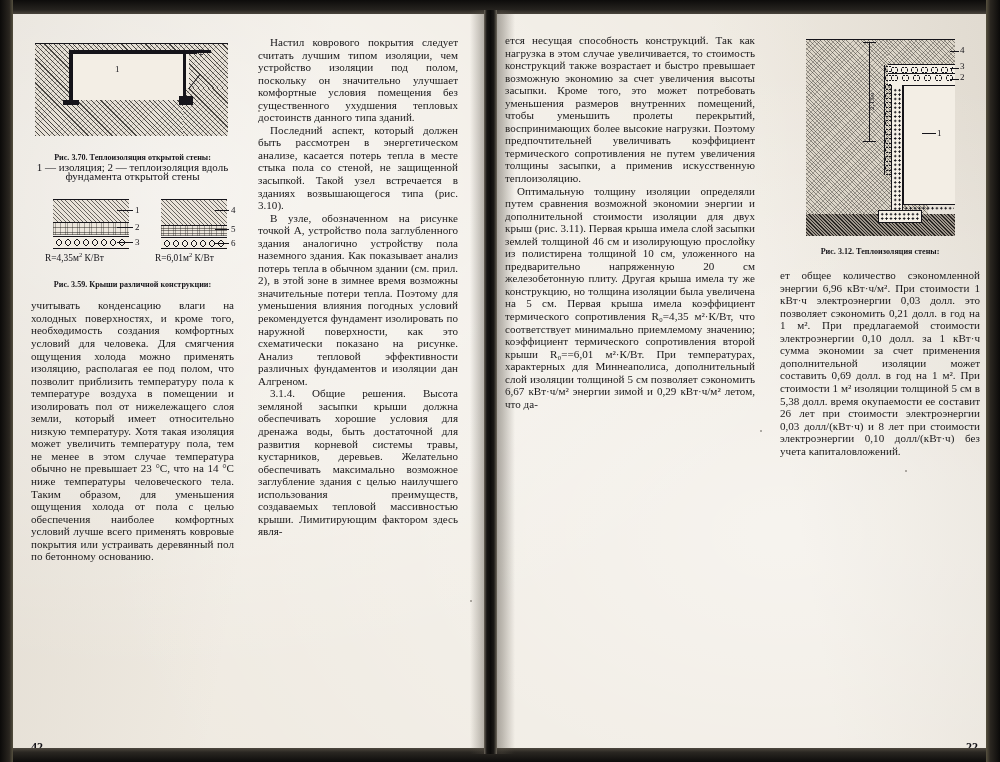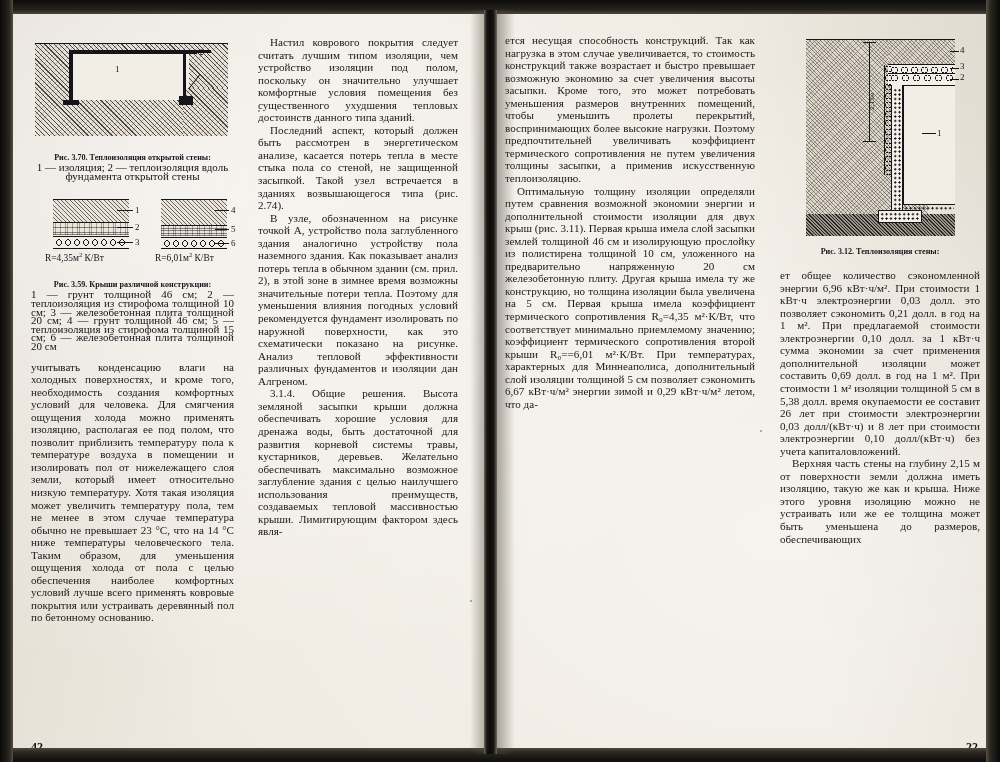--- a/index.html
+++ b/index.html
@@ -197,34 +197,33 @@
           <span class="lbl" style="left:200px;top:44px;">6</span>
           <div class="ink" style="left:184px;top:16px;width:14px;height:.9px;"></div>
           <div class="ink" style="left:184px;top:35px;width:14px;height:.9px;"></div>
           <div class="ink" style="left:184px;top:49px;width:14px;height:.9px;"></div>
           <div class="rfm" style="left:124px;top:57px;">
             <span>R=6,01м</span><sup>2</sup><span> К/Вт</span>
           </div>
         </div>
         <div class="figcap" style="margin-top:14px;">
           <span class="t">Рис. 3.59. Крыши различной конструкции:</span>
-          <span class="legend">1 — грунт толщиной 46 см; 2 — теплоизоляция из стирофома толщиной 10 см; 3 — железобетонная плита толщиной 20 см; 4 — грунт толщиной 46 см; 5 — теплоизоляция из стирофома толщиной 15 см; 6 — железобетонная плита толщиной 20 см</span>
         </div>
       </div>
 
       <div class="body-text" style="margin-top:10px;">
         <p class="cont">учитывать конденсацию влаги на холодных поверхностях, и кроме того, необходимость создания комфортных условий для человека. Для смягчения ощущения холода можно применять изоляцию, располагая ее под полом, что позволит приблизить температуру пола к температуре воздуха в помещении и изолировать пол от нижележащего слоя земли, который имеет относительно низкую температуру. Хотя такая изоляция может увеличить температуру пола, тем не менее в этом случае температура обычно не превышает 23 °С, что на 14 °С ниже температуры человеческого тела. Таким образом, для уменьшения ощущения холода от пола с целью обеспечения наиболее комфортных условий лучше всего применять ковровые покрытия или устраивать деревянный пол по бетонному основанию.</p>
       </div>
 
       <div class="pagenum" style="left:0px;top:718px;">42</div>
     </div>
 
     <div class="col body-text" style="left:245px;top:22px;width:200px;">
       <p>Настил коврового покрытия следует считать лучшим типом изоляции, чем устройство изоляции под полом, поскольку он значительно улучшает комфортные условия помещения без существенного ухудшения тепловых достоинств данного типа зданий.</p>
-      <p>Последний аспект, который должен быть рассмотрен в энергетическом анализе, касается потерь тепла в месте стыка пола со стеной, не защищенной засыпкой. Такой узел встречается в зданиях возвышающегося типа (рис. 2.74).</p>
+      <p>Последний аспект, который должен быть рассмотрен в энергетическом анализе, касается потерь тепла в месте стыка пола со стеной, не защищенной засыпкой. Такой узел встречается в зданиях возвышающегося типа (рис. 3.10).</p>
       <p>В узле, обозначенном на рисунке точкой А, устройство пола заглубленного здания аналогично устройству пола наземного здания. Как показывает анализ потерь тепла в обычном здании (см. прил. 2), в этой зоне в зимнее время возможны значительные потери тепла. Поэтому для уменьшения влияния погодных условий рекомендуется фундамент изолировать по наружной поверхности, как это схематически показано на рисунке. Анализ тепловой эффективности различных фундаментов и изоляции дан Алгреном.</p>
       <p>3.1.4. Общие решения. Высота земляной засыпки крыши должна обеспечивать хорошие условия для дренажа воды, быть достаточной для развития корневой системы травы, кустарников, деревьев. Желательно обеспечивать максимально возможное заглубление здания с целью наилучшего использования преимуществ, создаваемых тепловой массивностью крыши. Лимитирующим фактором здесь явля-</p>
     </div>
   </div>
 
   <div class="page" id="page-right">
 
     <div class="col body-text" style="left:5px;top:20px;width:250px;">
       <p class="cont">ется несущая способность конструкций. Так как нагрузка в этом случае увеличивается, то стоимость конструкций также возрастает и быстро превышает возможную экономию за счет увеличения высоты засыпки. Кроме того, это может потребовать уменьшения размеров внутренних помещений, чтобы уменьшить пролеты перекрытий, воспринимающих более высокие нагрузки. Поэтому предпочтительней увеличивать коэффициент термического сопротивления не путем увеличения толщины засыпки, а применив искусственную теплоизоляцию.</p>
       <p>Оптимальную толщину изоляции определяли путем сравнения возможной экономии энергии и дополнительной стоимости изоляции для двух крыш (рис. 3.11). Первая крыша имела слой засыпки землей толщиной 46 см и изолирующую прослойку из полистирена толщиной 10 см, уложенного на предварительно напряженную 20 см железобетонную плиту. Другая крыша имела ту же конструкцию, но толщина изоляции была увеличена на 5 см. Первая крыша имела коэффициент термического сопротивления R₀=4,35 м²·К/Вт, что соответствует минимально приемлемому значению; коэффициент термического сопротивления второй крыши R₀==6,01 м²·К/Вт. При температурах, характерных для Миннеаполиса, дополнительный слой изоляции толщиной 5 см позволяет сэкономить 6,67 кВт·ч/м² энергии зимой и 0,29 кВт·ч/м² летом, что да-</p>
@@ -286,21 +285,20 @@
           <div class="ink" style="left:148px;top:47px;width:9px;height:.9px;"></div>
           <div class="ink" style="left:120px;top:101px;width:14px;height:.9px;"></div>
         </div>
         <div class="figcap">
           <span class="t">Рис. 3.12. Теплоизоляция стены:</span>
         </div>
       </div>
 
       <div class="body-text" style="margin-top:13px;">
         <p class="cont">ет общее количество сэкономленной энергии 6,96 кВт·ч/м². При стоимости 1 кВт·ч электроэнергии 0,03 долл. это позволяет сэкономить 0,21 долл. в год на 1 м². При предлагаемой стоимости электроэнергии 0,10 долл. за 1 кВт·ч сумма экономии за счет применения дополнительной изоляции может составить 0,69 долл. в год на 1 м². При стоимости 1 м² изоляции толщиной 5 см в 5,38 долл. время окупаемости ее составит 26 лет при стоимости электроэнергии 0,03 долл/(кВт·ч) и 8 лет при стоимости электроэнергии 0,10 долл/(кВт·ч) без учета капиталовложений.</p>
-        <p>Верхняя часть стены на глубину 2,15 м от поверхности земли должна иметь изоляцию, такую же как и крыша. Ниже этого уровня изоляцию можно не устраивать или же ее толщина может быть уменьшена до размеров, обеспечивающих</p>
       </div>
 
       <div class="pagenum" style="left:186px;top:718px;">22</div>
     </div>
   </div>
 
   <div class="speck" style="left:60px;top:330px;width:2px;height:2px;"></div>
   <div class="speck" style="left:258px;top:110px;width:1.5px;height:1.5px;"></div>
   <div class="speck" style="left:470px;top:600px;width:2px;height:2px;"></div>
   <div class="speck" style="left:760px;top:430px;width:2px;height:2px;"></div>

